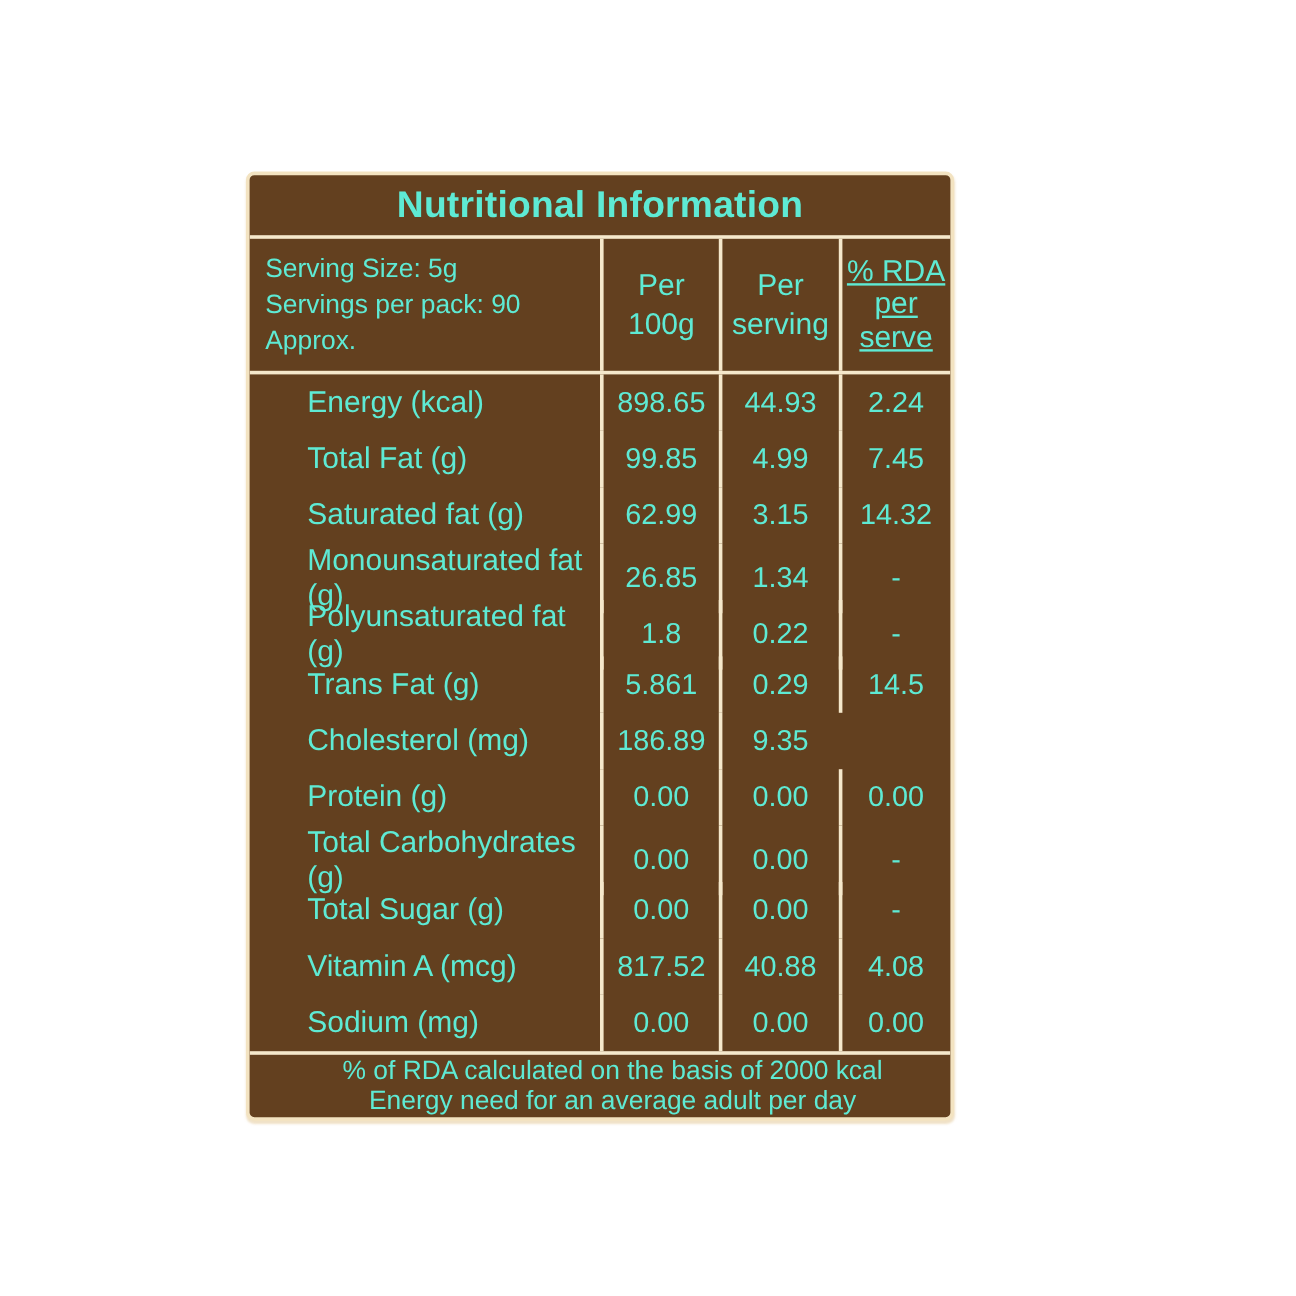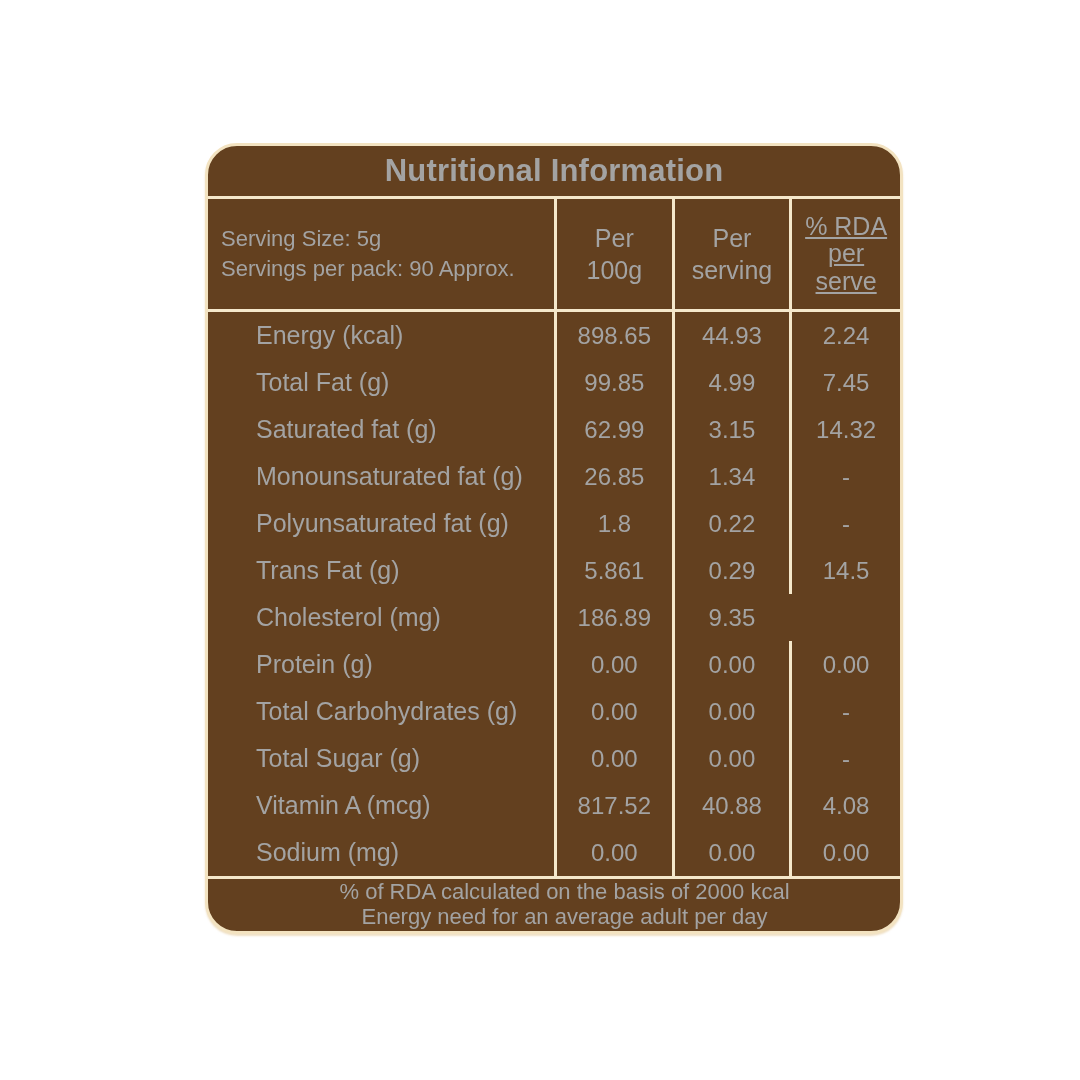--- a/index.html
+++ b/index.html
@@ -17,27 +17,27 @@
     width: 1080px;
     height: 1080px;
     background: #ffffff;
     overflow: hidden;
   }
 
   .label {
     position: absolute;
     left: 205px;
     top: 143px;
-    width: 698px;
+    width: 590px;
     height: 791px;
     background: #63401F;
     border: 3px solid #F3E3C1;
-    border-radius: 32px;
+    border-radius: 7px;
     overflow: hidden;
-    color: #a3a3a3;
+    color: #5eead4;
     box-shadow: 0 2px 2px rgba(230, 205, 160, 0.6);
   }
 
   .title-bar {
     height: 50px;
     display: flex;
     align-items: center;
     justify-content: center;
     font-size: 31px;
     font-weight: bold;
@@ -52,21 +52,20 @@
   .grid-row {
     display: grid;
     grid-template-columns: 50% 17% 17% 16%;
   }
 
   .header-row { height: 110px; }
 
   .cell {
     display: flex;
     align-items: center;
-    text-align: right;
   }
   .c1 {
     justify-content: flex-start;
     padding-left: 13px;
   }
   .c2, .c3, .c4 {
     justify-content: center;
     border-left: 3px solid #F5E8CB;
     text-align: center;
     align-items: center;

